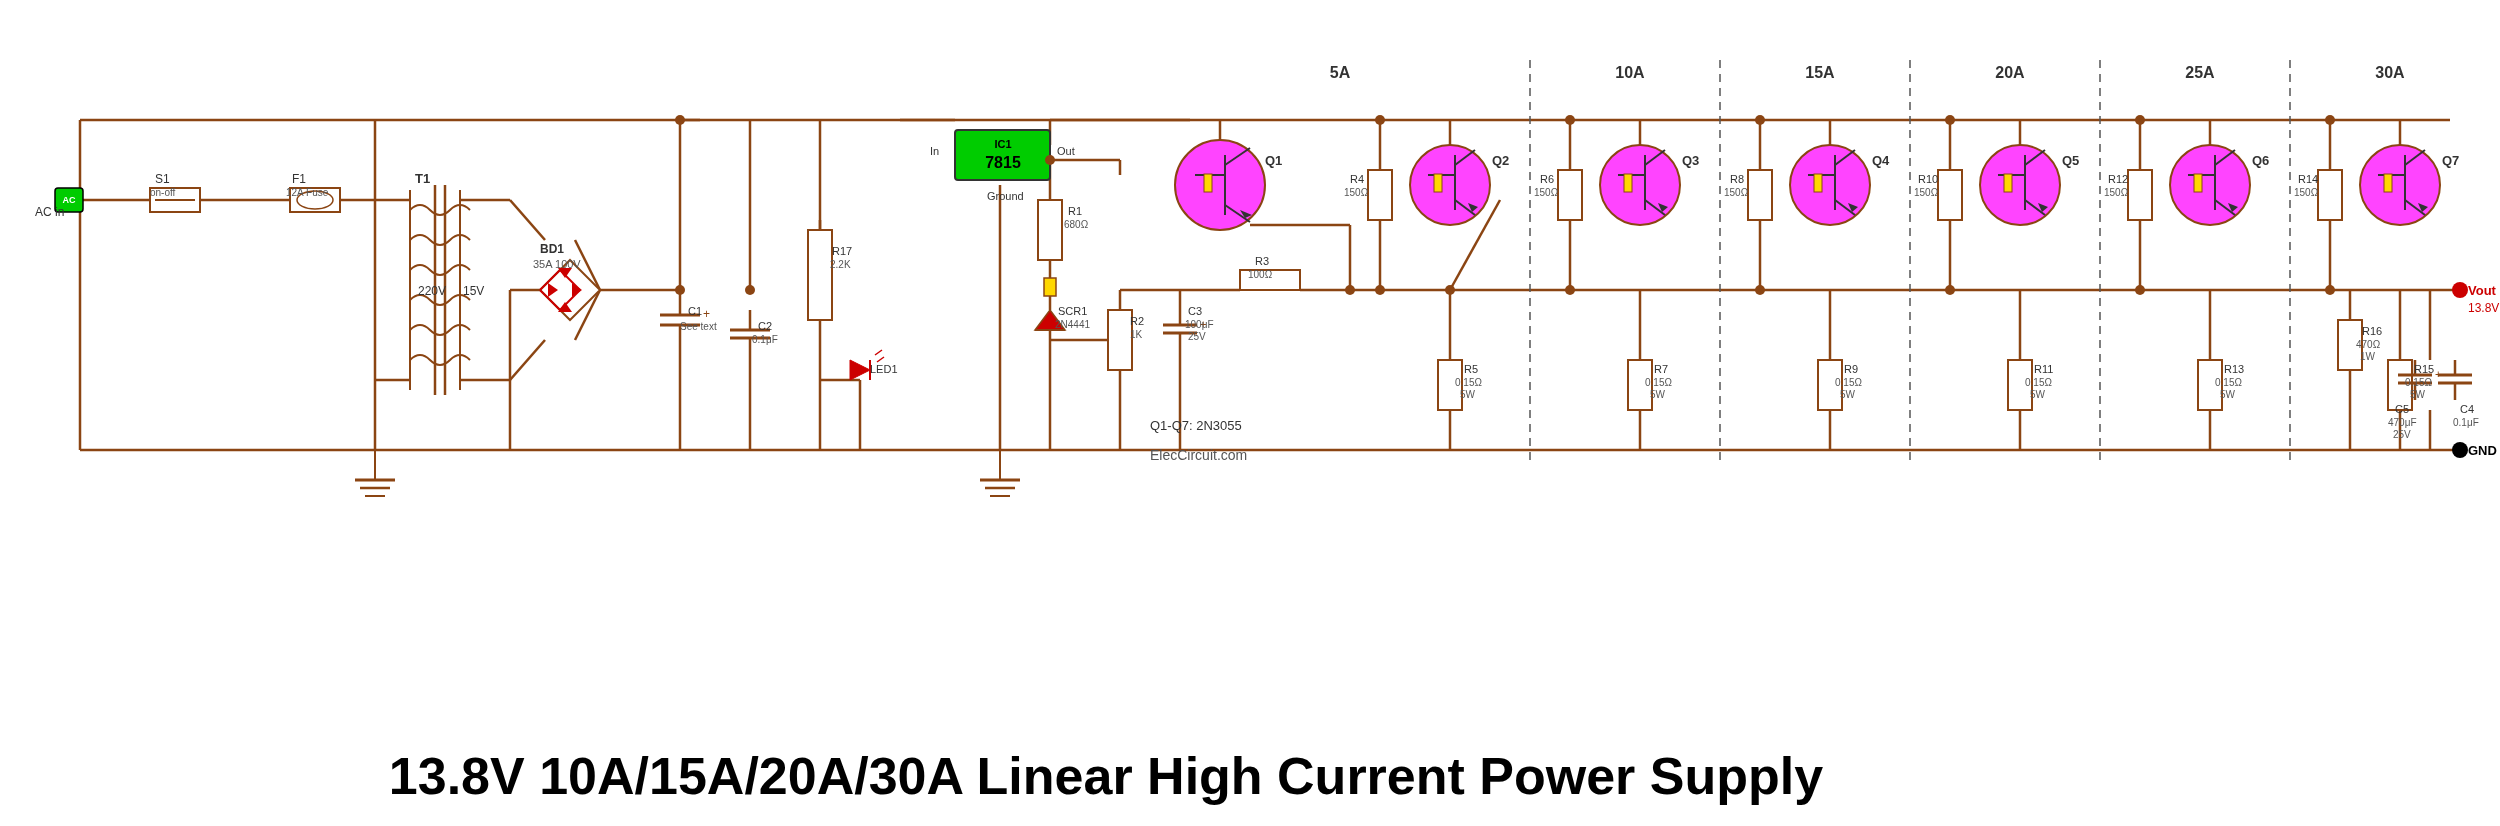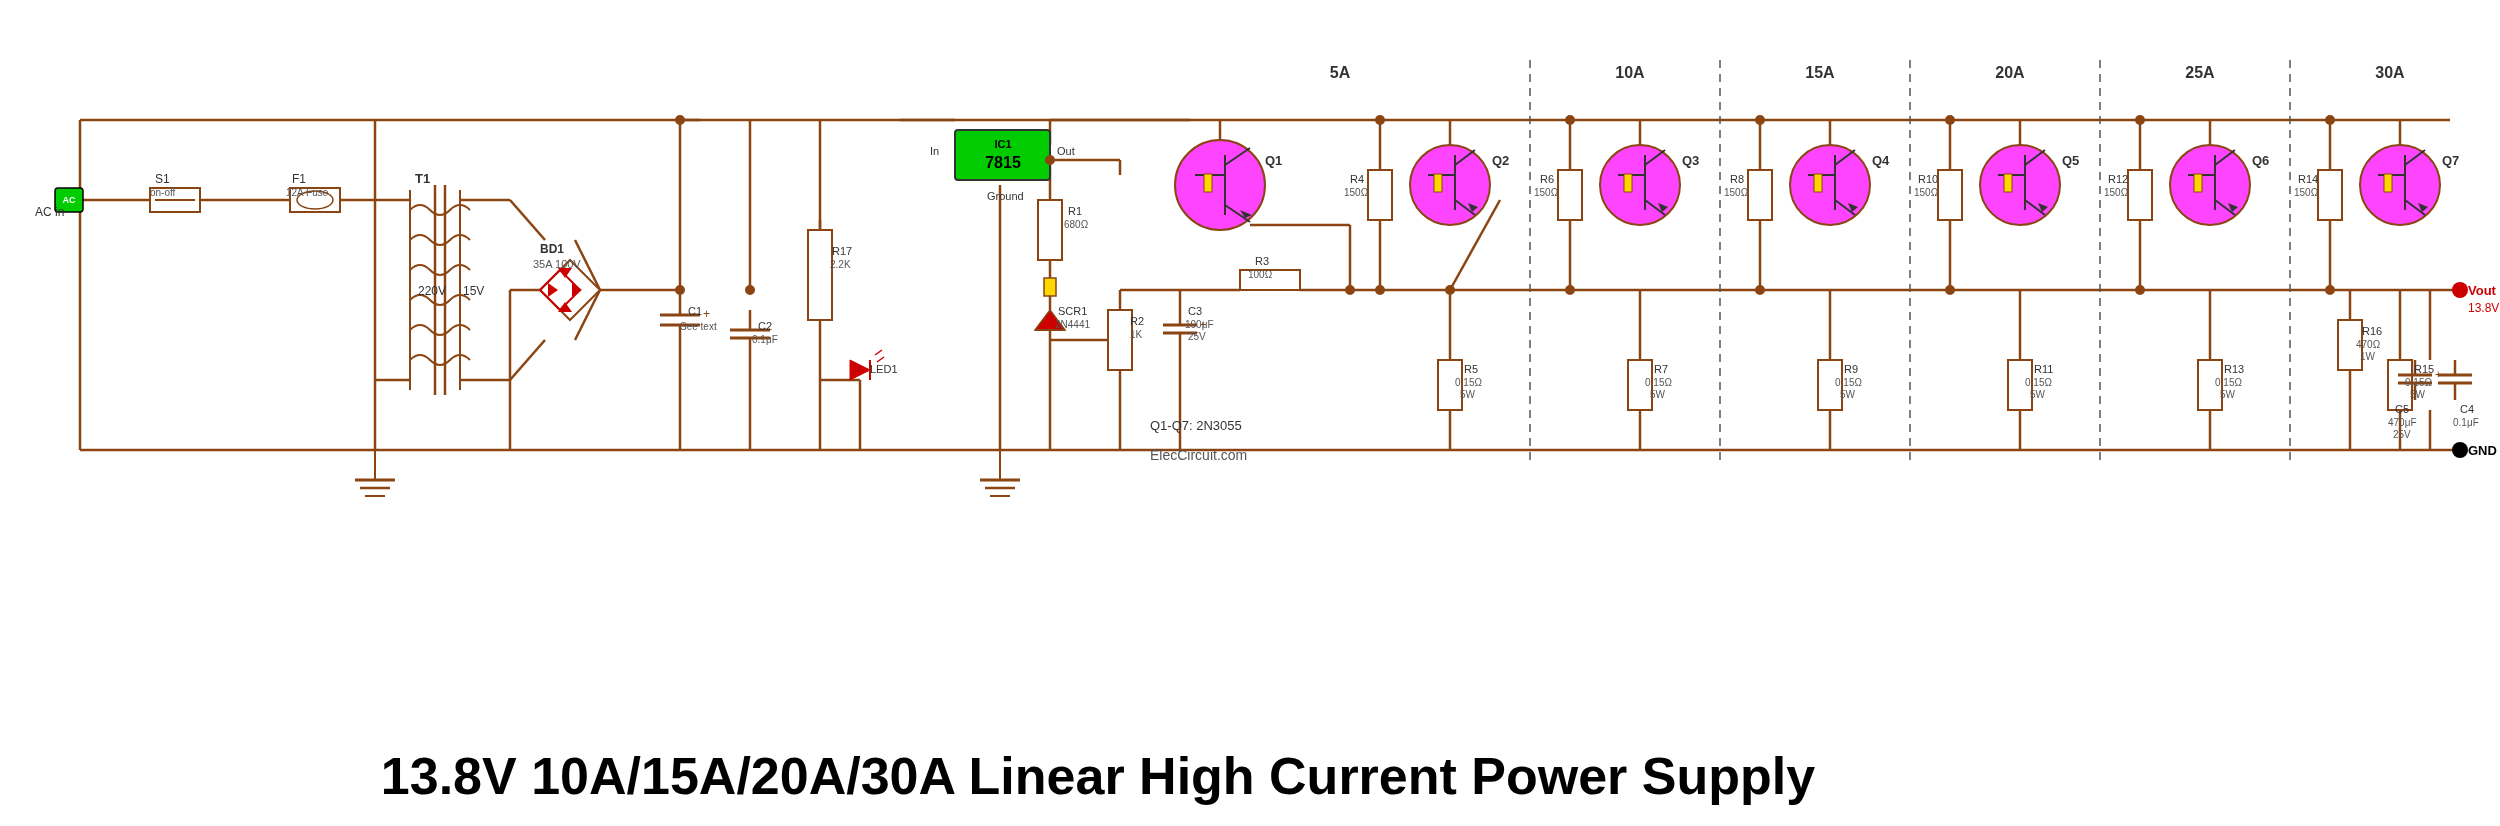--- a/index.html
+++ b/index.html
@@ -19,21 +19,21 @@
     svg {
       position: absolute;
       top: 0;
       left: 0;
       width: 2500px;
       height: 826px;
     }
     .title-area {
       position: absolute;
       bottom: 20px;
-      left: 0;
+      left: 8px;
       width: 2196px;
       text-align: center;
     }
     .main-title {
       font-size: 52px;
       font-weight: bold;
       color: #000;
       font-family: Arial, sans-serif;
     }
   </style>

